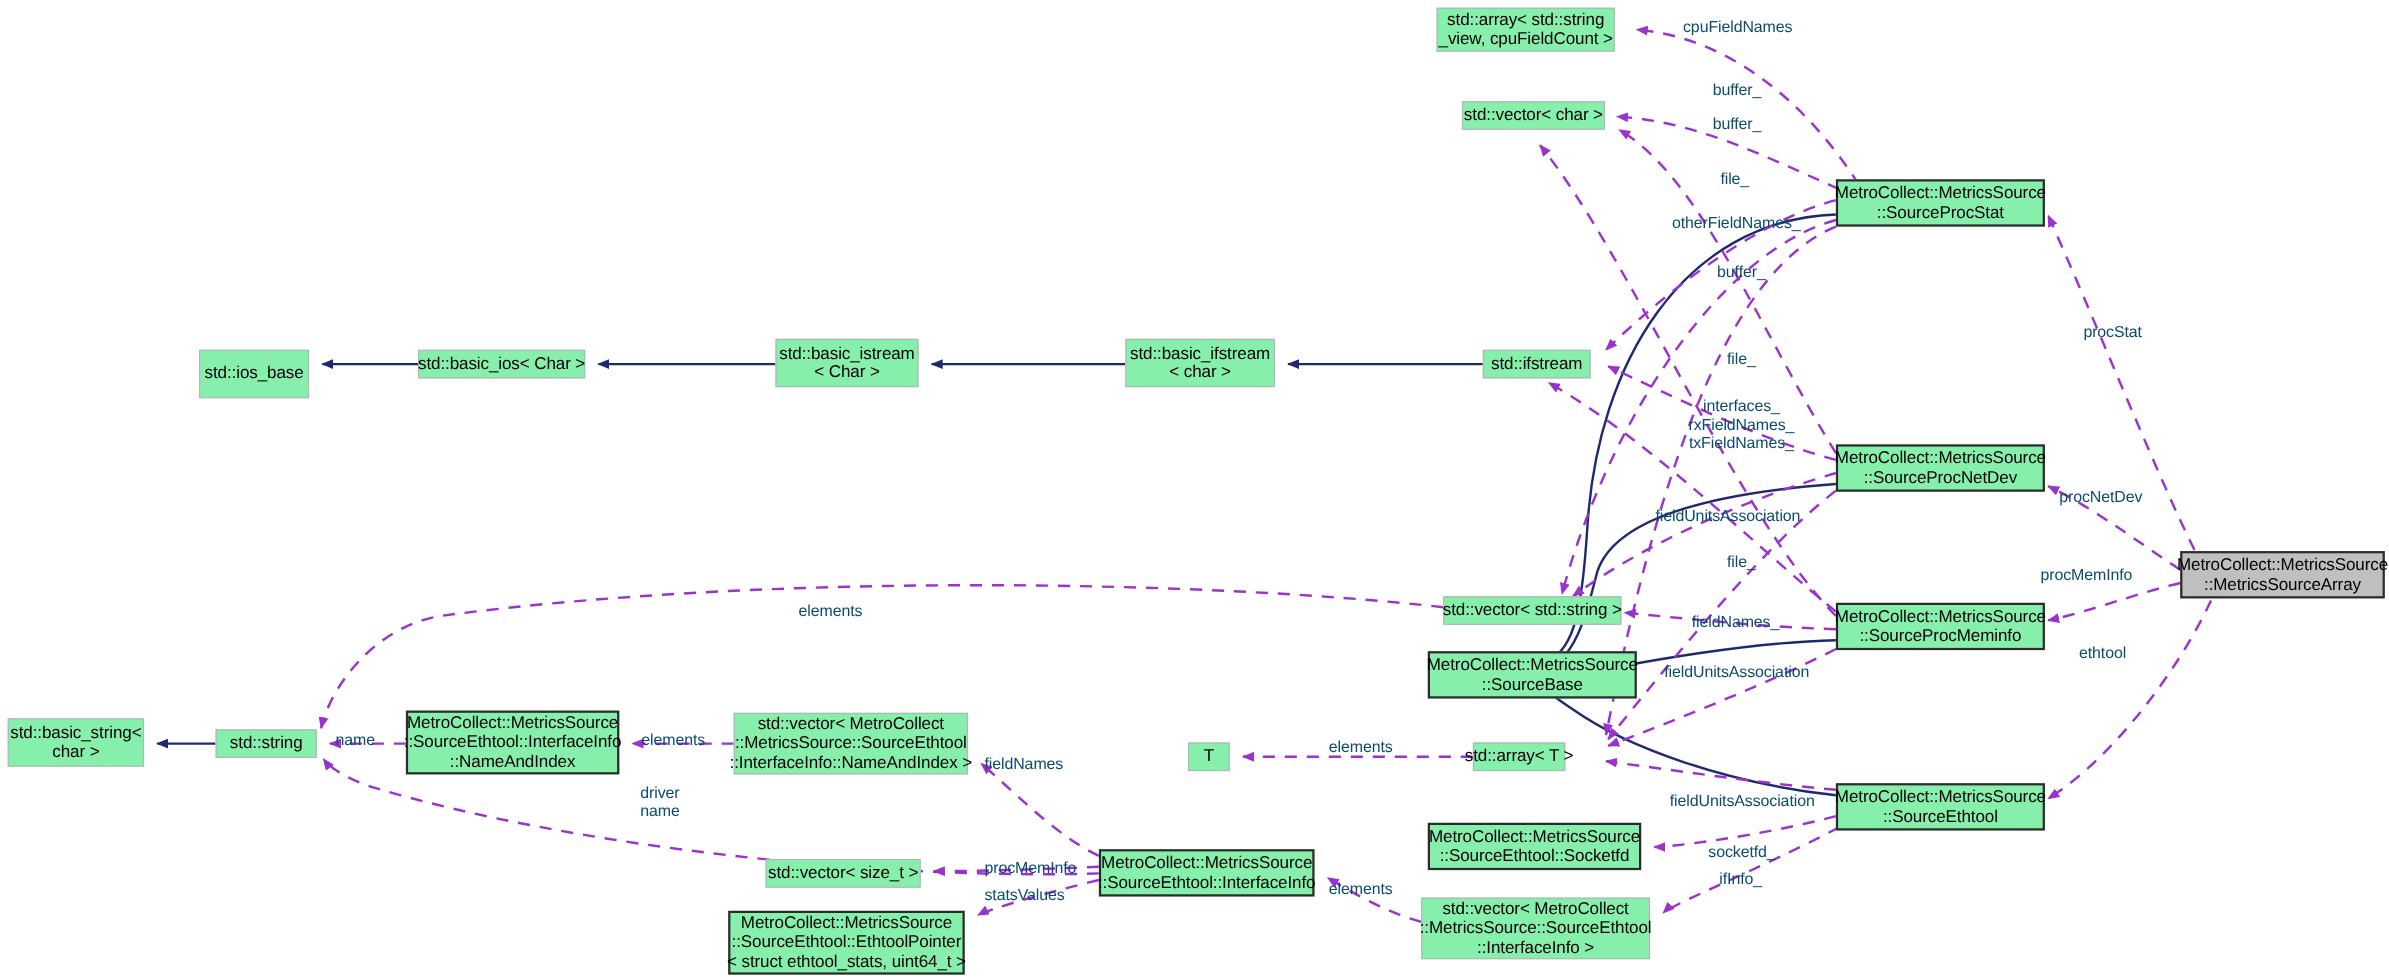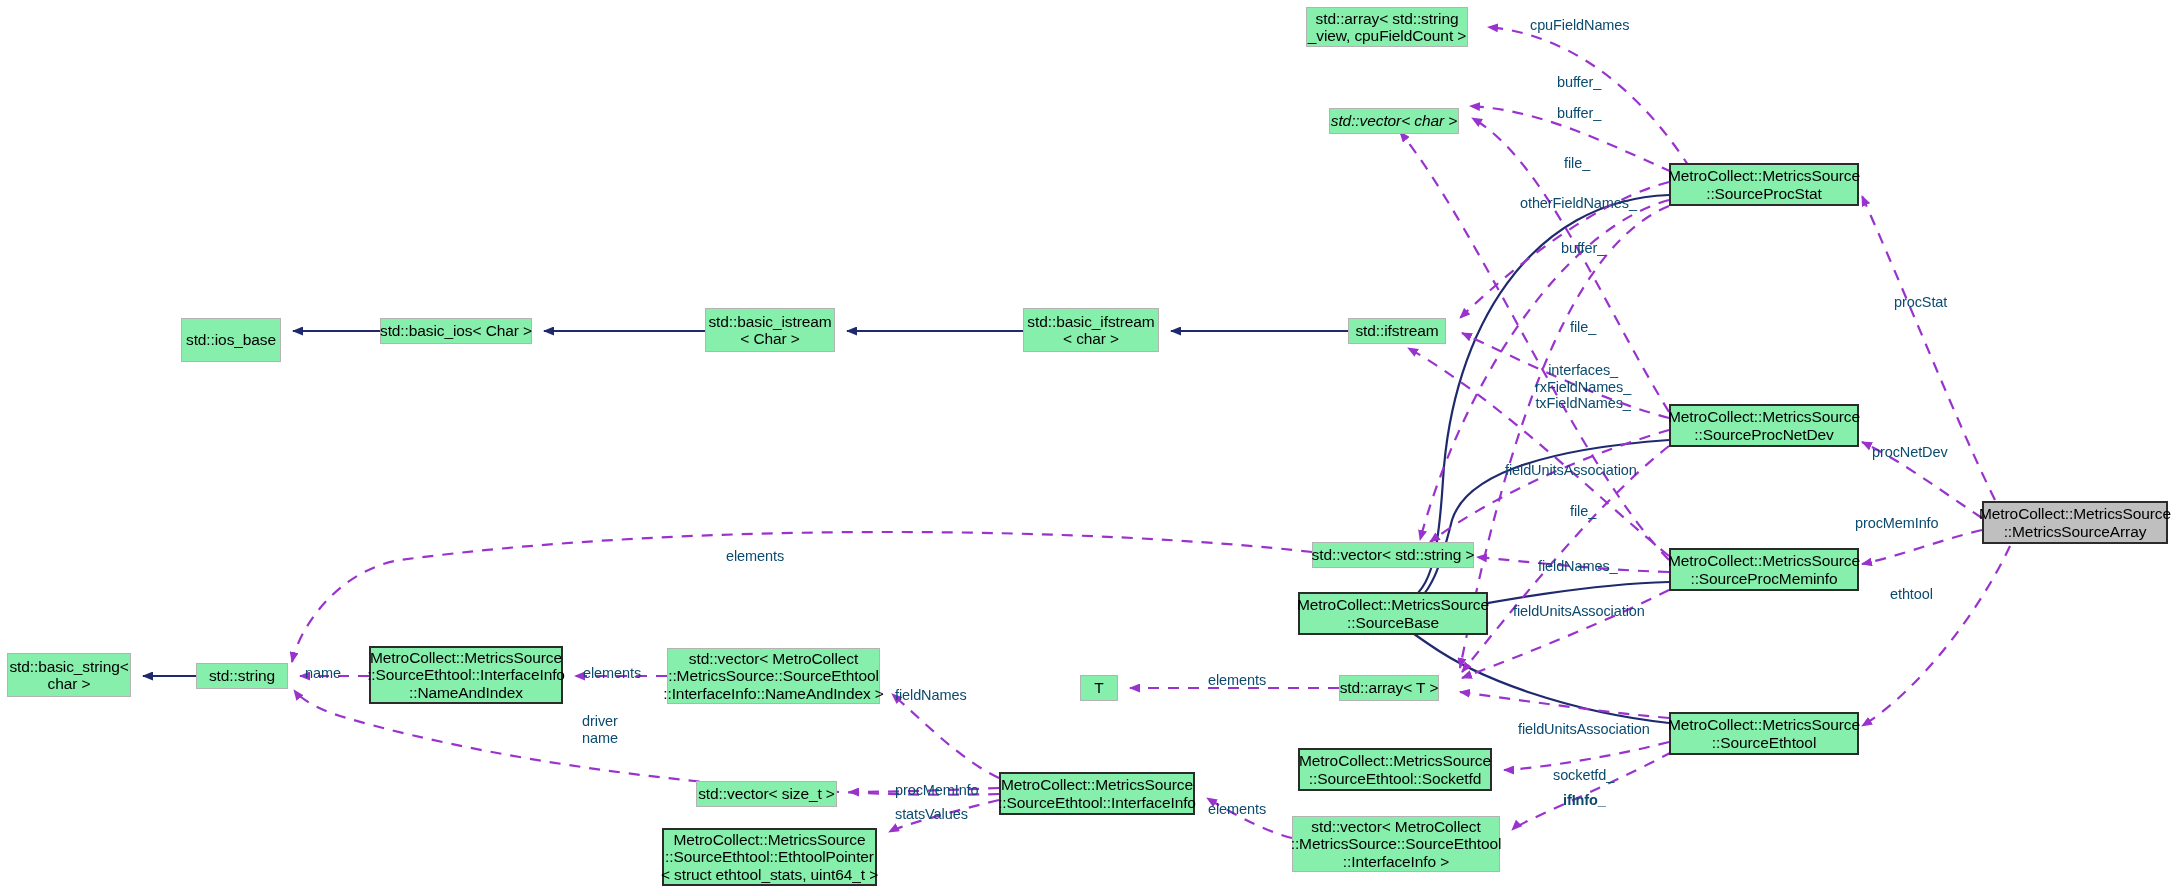--- a/index.html
+++ b/index.html
@@ -139,21 +139,21 @@
 
       <path d="M369,676 L300,676" marker-end="url(#use-arrow)"></path>
 
       <path d="M999,794 C800,800 520,770 340,716 C315,708 300,698 294,690" marker-end="url(#use-arrow)"></path>
     </g>
   </svg>
 
   <div id="nodes-layer">
       <div class="node lib" style="left: 1306px; top: 7px; width: 162px; height: 40px;">std::array&lt; std::string
 _view, cpuFieldCount &gt;</div>
-      <div class="node lib" style="left: 1329px; top: 108px; width: 130px; height: 26px; font-style: italic;">std::vector&lt; char &gt;</div>
+      <div class="node lib" style="left: 1329px; top: 92px; width: 130px; height: 26px;">std::vector&lt; char &gt;</div>
       <div class="node proj" style="left: 1669px; top: 163px; width: 190px; height: 43px;">MetroCollect::MetricsSource
 ::SourceProcStat</div>
       <div class="node lib" style="left: 181px; top: 318px; width: 100px; height: 44px;">std::ios_base</div>
       <div class="node lib" style="left: 380px; top: 318px; width: 152px; height: 26px;">std::basic_ios&lt; Char &gt;</div>
       <div class="node lib" style="left: 705px; top: 308px; width: 130px; height: 44px;">std::basic_istream
 &lt; Char &gt;</div>
       <div class="node lib" style="left: 1023px; top: 308px; width: 136px; height: 44px;">std::basic_ifstream
 &lt; char &gt;</div>
       <div class="node lib" style="left: 1348px; top: 318px; width: 98px; height: 26px;">std::ifstream</div>
       <div class="node proj" style="left: 1669px; top: 404px; width: 190px; height: 43px;">MetroCollect::MetricsSource
@@ -168,21 +168,21 @@
       <div class="node lib" style="left: 7px; top: 653px; width: 124px; height: 44px;">std::basic_string&lt;
 char &gt;</div>
       <div class="node lib" style="left: 196px; top: 663px; width: 92px; height: 26px;">std::string</div>
       <div class="node proj" style="left: 369px; top: 646px; width: 194px; height: 58px;">MetroCollect::MetricsSource
 ::SourceEthtool::InterfaceInfo
 ::NameAndIndex</div>
       <div class="node lib" style="left: 667px; top: 648px; width: 213px; height: 56px;">std::vector&lt; MetroCollect
 ::MetricsSource::SourceEthtool
 ::InterfaceInfo::NameAndIndex &gt;</div>
       <div class="node lib" style="left: 1080px; top: 675px; width: 38px; height: 26px;">T</div>
-      <div class="node lib" style="left: 1339px; top: 675px; width: 100px; height: 26px;">std::array&lt; T &gt;</div>
+      <div class="node lib" style="left: 1339px; top: 675px; width: 84px; height: 26px;">std::array&lt; T &gt;</div>
       <div class="node proj" style="left: 1669px; top: 712px; width: 190px; height: 43px;">MetroCollect::MetricsSource
 ::SourceEthtool</div>
       <div class="node proj" style="left: 1298px; top: 748px; width: 194px; height: 43px;">MetroCollect::MetricsSource
 ::SourceEthtool::Socketfd</div>
       <div class="node lib" style="left: 696px; top: 781px; width: 141px; height: 26px;">std::vector&lt; size_t &gt;</div>
       <div class="node proj" style="left: 999px; top: 772px; width: 196px; height: 43px;">MetroCollect::MetricsSource
 ::SourceEthtool::InterfaceInfo</div>
       <div class="node proj" style="left: 662px; top: 828px; width: 215px; height: 58px;">MetroCollect::MetricsSource
 ::SourceEthtool::EthtoolPointer
 &lt; struct ethtool_stats, uint64_t &gt;</div>
@@ -212,17 +212,17 @@
       <div class="edge-label la-left" style="left: 1513px; top: 603px;">fieldUnitsAssociation</div>
       <div class="edge-label la-left" style="left: 305px; top: 665px;">name</div>
       <div class="edge-label la-left" style="left: 583px; top: 665px;">elements</div>
       <div class="edge-label la-left" style="left: 895px; top: 687px;">fieldNames</div>
       <div class="edge-label la-left" style="left: 1208px; top: 672px;">elements</div>
       <div class="edge-label" style="left: 582px; top: 713px;">driver
 name</div>
       <div class="edge-label la-left" style="left: 1518px; top: 721px;">fieldUnitsAssociation</div>
       <div class="edge-label la-left" style="left: 1553px; top: 767px;">socketfd_</div>
       <div class="edge-label la-left" style="left: 895px; top: 782px;">procMemInfo</div>
-      <div class="edge-label la-left" style="left: 1563px; top: 792px; font-weight: bold;">ifInfo_</div>
+      <div class="edge-label la-left" style="left: 1563px; top: 792px;">ifInfo_</div>
       <div class="edge-label la-left" style="left: 895px; top: 806px;">statsValues</div>
       <div class="edge-label la-left" style="left: 1208px; top: 801px;">elements</div>
     </div>
 </div>
 
 </body></html>

